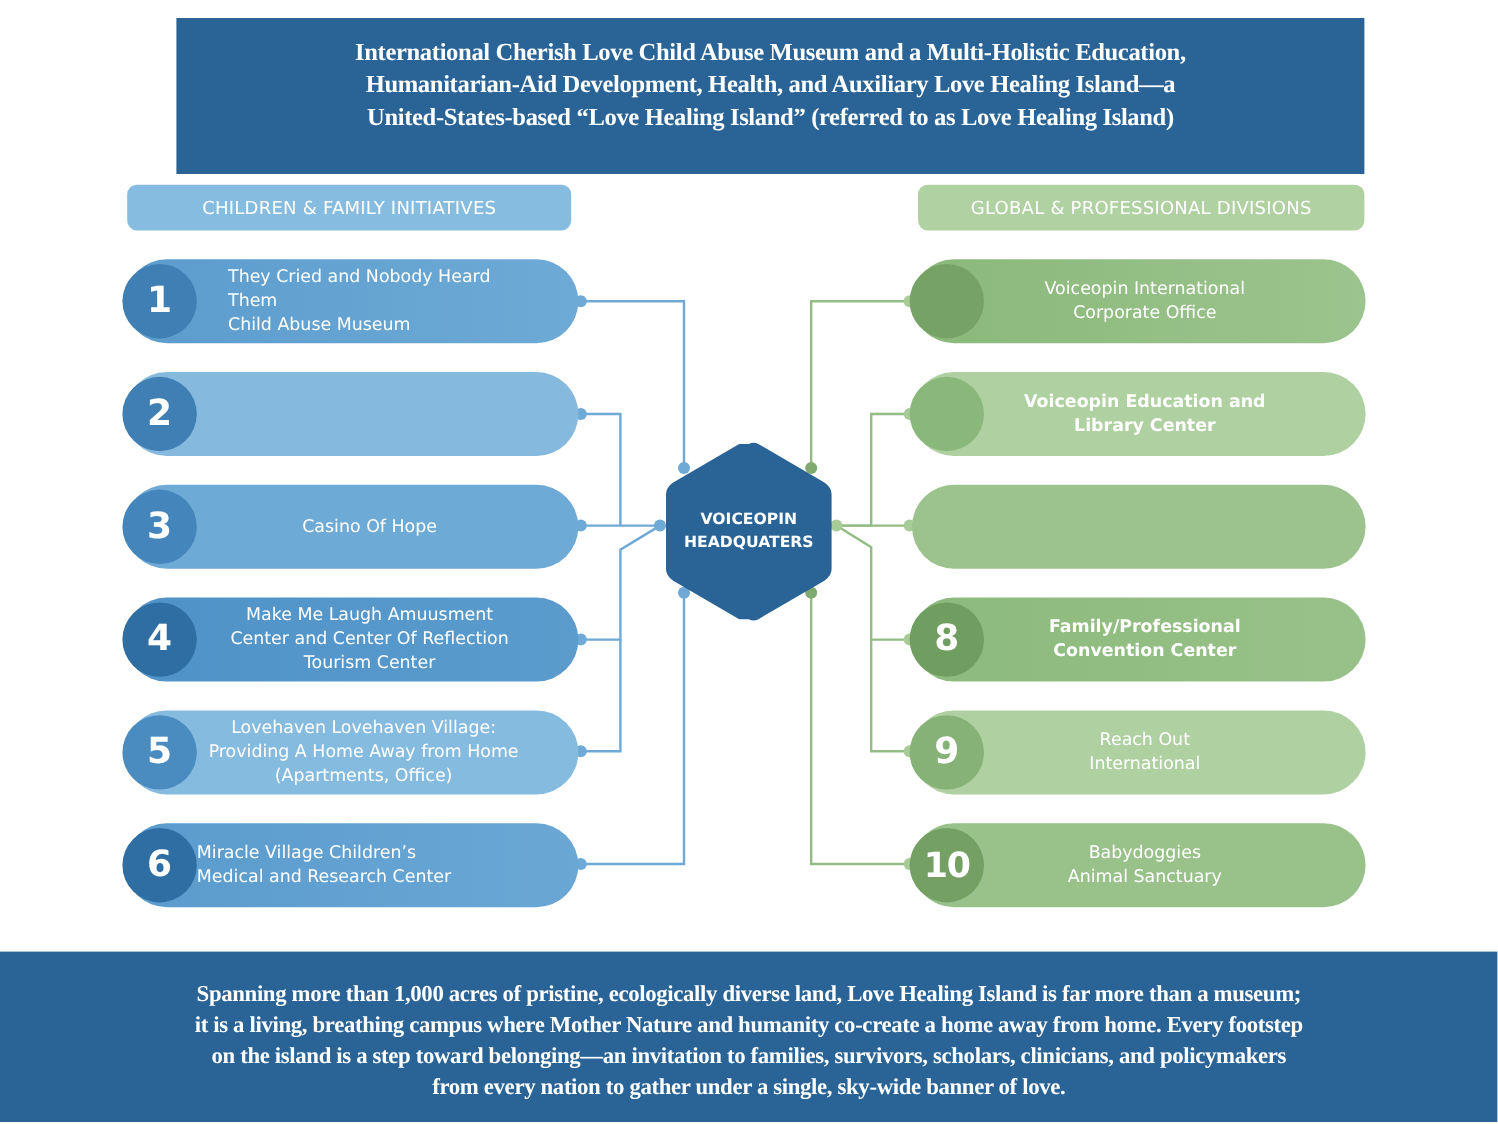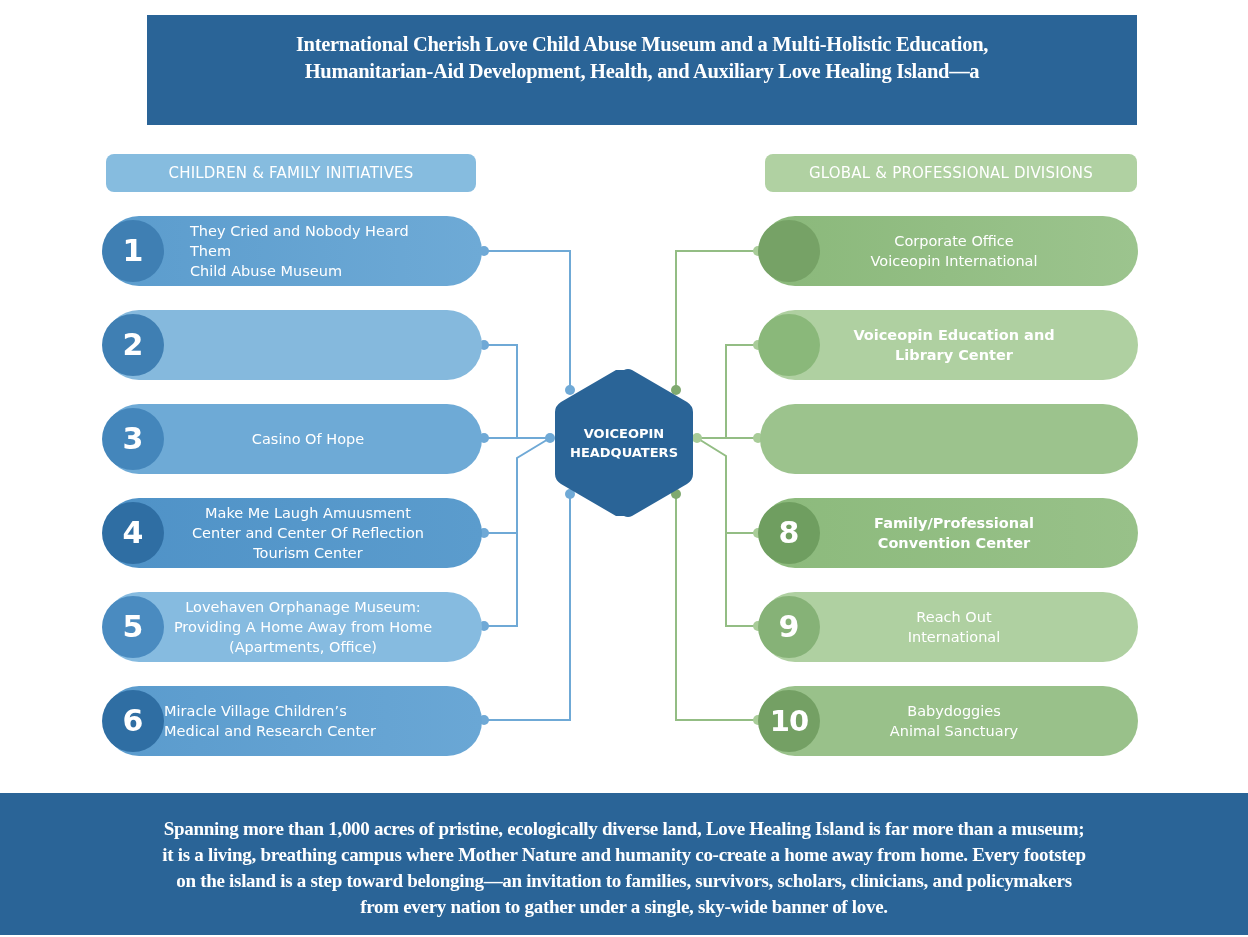--- a/index.html
+++ b/index.html
@@ -1,20 +1,20 @@
 <!DOCTYPE html>
 <html><head>
 <meta charset="utf-8">
 <style>
   * { box-sizing: border-box; margin: 0; padding: 0; }
   html, body { width: 1248px; height: 937px; background: #ffffff; overflow: hidden; }
   body { position: relative; font-family: "DejaVu Sans", "Liberation Sans", sans-serif; }
 
   .title-banner {
-    position: absolute; left: 147px; top: 15px; width: 990px; height: 110px;
+    position: absolute; left: 147px; top: 15px; width: 990px; height: 130px;
     background: #2a6497; color: #fff;
     font-family: "Liberation Serif", "DejaVu Serif", serif; font-weight: bold;
     font-size: 20.5px; line-height: 27px; text-align: center;
     padding-top: 16px; letter-spacing: -0.3px;
   }
   .title-banner span { display: block; }
 
   .section-header {
     position: absolute; top: 154px; height: 38px; border-radius: 8px;
     color: #fff; font-weight: normal; font-size: 15px; line-height: 38px;
@@ -61,20 +61,21 @@
     letter-spacing: -0.3px;
   }
   .footer-banner span { display: block; }
 </style>
 </head>
 <body>
 
 <div class="title-banner">
   <span>International Cherish Love Child Abuse Museum and a Multi-Holistic Education,</span>
   <span>Humanitarian-Aid Development, Health, and Auxiliary Love Healing Island—a</span>
+  <span>United-States-based “Love Healing Island” (referred to as Love Healing Island)</span>
 </div>
 
 <div class="section-header section-left">CHILDREN &amp; FAMILY INITIATIVES</div>
 <div class="section-header section-right">GLOBAL &amp; PROFESSIONAL DIVISIONS</div>
 
 <svg class="connectors" width="1248" height="937">
   <g fill="none" stroke="#6fa9d6" stroke-width="2">
     <path d="M484 251 H570 V390"></path>
     <path d="M484 345 H517 V438"></path>
     <path d="M484 438 H550"></path>
@@ -139,21 +140,21 @@
   <div class="label">
     <span>Make Me Laugh Amuusment</span>
     <span>Center and Center Of Reflection</span>
     <span>Tourism Center</span>
   </div>
 </div>
 
 <div class="pill left-pill" style="top:592px; background:#86bbe0;">
   <div class="num" style="background:#4a8bc0;">5</div>
   <div class="label" style="padding-left:50px;">
-    <span>Lovehaven Orphanage Museum:</span>
+    <span>Lovehaven Lovehaven Village:</span>
     <span>Providing A Home Away from Home</span>
     <span>(Apartments, Office)</span>
   </div>
 </div>
 
 <div class="pill left-pill" style="top:686px; background:linear-gradient(90deg,#5a9bcd,#6aa7d5);">
   <div class="num" style="background:#2f6ea3;">6</div>
   <div class="label" style="text-align:left; ">
     <span>Miracle Village Children’s</span>
     <span>Medical and Research Center</span>
@@ -166,22 +167,22 @@
   </svg>
   <div class="hub-label">
     <span>VOICEOPIN</span>
     <span>HEADQUATERS</span>
   </div>
 </div>
 
 <div class="pill right-pill right" style="top:216px; background:linear-gradient(90deg,#8ab87a,#9cc48e);">
   <div class="num" style="background:#76a266;"></div>
   <div class="label">
+    <span>Voiceopin International</span>
     <span>Corporate Office</span>
-    <span>Voiceopin International</span>
   </div>
 </div>
 
 <div class="pill right-pill right bold" style="top:310px; background:#afd0a1;">
   <div class="num" style="background:#8ab87a;"></div>
   <div class="label">
     <span>Voiceopin Education and</span>
     <span>Library Center</span>
   </div>
 </div>

